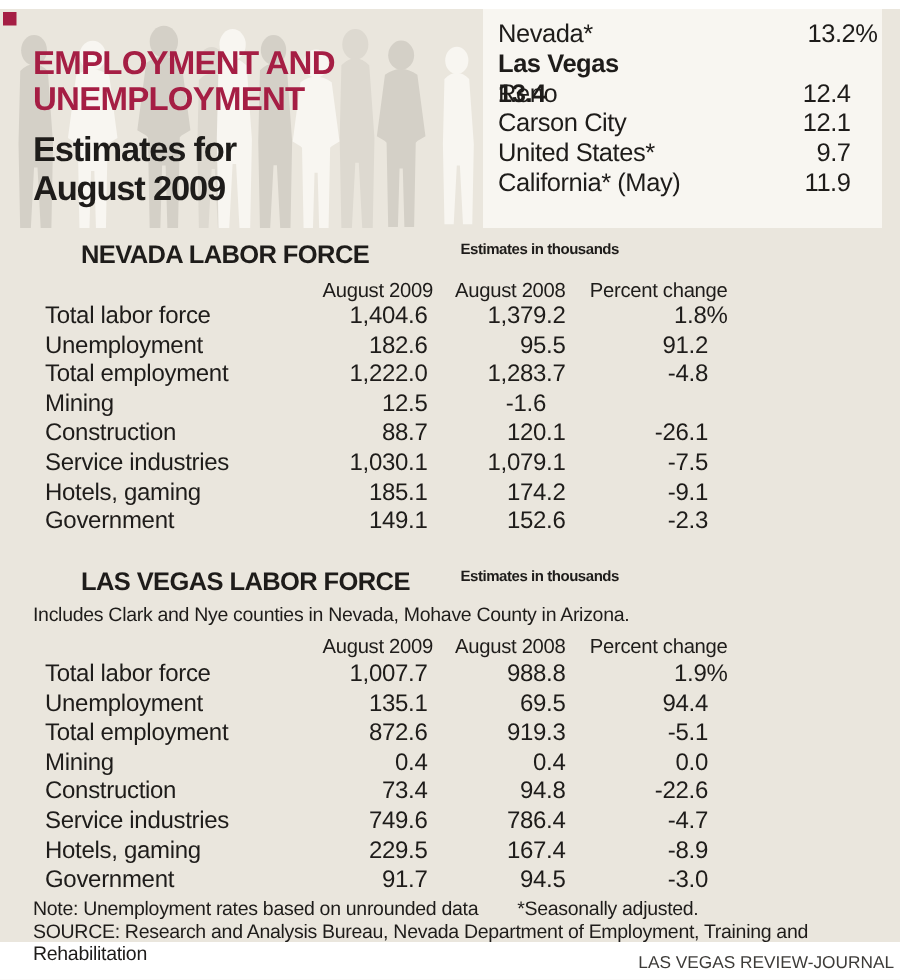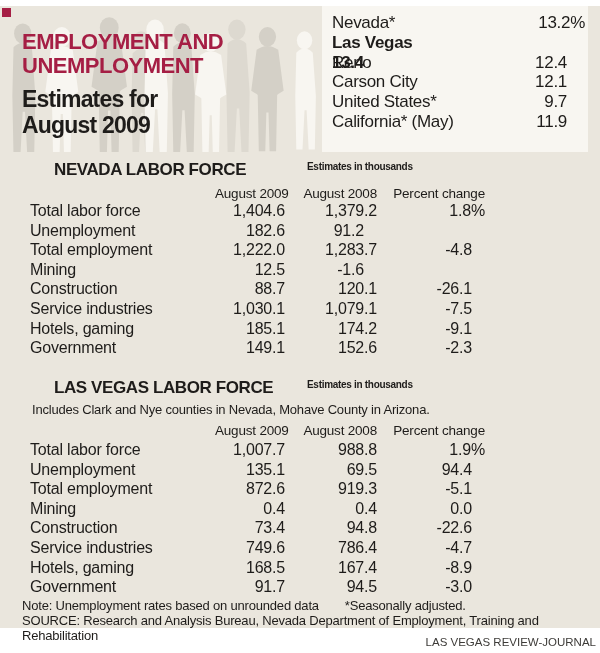--- a/index.html
+++ b/index.html
@@ -12,21 +12,21 @@
   .main-title{color:#a51e44;font-weight:bold;font-size:22px;line-height:23.5px;letter-spacing:-0.5px;}
   .sub-title{color:#1e1c1a;font-weight:bold;font-size:23px;line-height:26px;letter-spacing:-0.8px;margin-top:9px;}
   .rates-box{position:absolute;left:322px;top:0;width:266px;height:146px;background:#f8f6f1;
              padding:7px 3px 0 10px;box-sizing:border-box;z-index:2;}
   .rrow{display:flex;justify-content:space-between;height:19.8px;font-size:17px;line-height:19.8px;letter-spacing:-0.3px;}
   .rrow.bold{font-weight:bold;flex-direction:column;}
   .rvalue.pad{padding-right:18px;}
   .section{position:absolute;left:0;width:600px;}
   .sec-title{position:absolute;left:22px;font-weight:bold;font-size:17px;letter-spacing:-0.4px;white-space:nowrap;margin-left:32px;}
   .sec-units{position:absolute;left:307px;font-weight:bold;font-size:10px;letter-spacing:-0.3px;white-space:nowrap;}
-  .sec-note{position:absolute;left:32px;font-size:13px;letter-spacing:-0.2px;white-space:nowrap;}
+  .sec-note{position:absolute;left:22px;font-size:13px;letter-spacing:-0.2px;white-space:nowrap;}
   .tgrid{position:absolute;left:22px;width:470px;}
   .trow{display:grid;grid-template-columns:193px 70px 92px 108px;height:19.6px;
         font-size:16px;line-height:19.6px;letter-spacing:-0.2px;}
   .trow .cl{padding-left:8px;text-align:left;white-space:nowrap;}
   .trow .cn{text-align:right;white-space:nowrap;}
   .trow.thead{font-size:13.5px;height:18px;line-height:18px;}
   .cn.pad{padding-right:13px;}
   .footer-notes{position:absolute;left:22px;top:592px;font-size:13px;line-height:15px;letter-spacing:-0.2px;color:#1e1c1a;}
   .footer-notes .gap{display:inline-block;width:26px;}
   .credit{position:absolute;right:4px;top:636px;font-size:11.5px;letter-spacing:0px;color:#3d3b38;white-space:nowrap;padding-left:16px;}
@@ -120,20 +120,21 @@
       <div class="tgrid" style="top:43px;">
         <div class="trow">
           <span class="cl">Total labor force</span>
           <span class="cn">1,404.6</span>
           <span class="cn">1,379.2</span>
           <span class="cn">1.8%</span>
         </div>
         <div class="trow">
           <span class="cl">Unemployment</span>
           <span class="cn">182.6</span>
+          <span class="cn">95.5</span>
           <span class="cn pad">91.2</span>
         </div>
         <div class="trow">
           <span class="cl">Total employment</span>
           <span class="cn">1,222.0</span>
           <span class="cn">1,283.7</span>
           <span class="cn pad">-4.8</span>
         </div>
         <div class="trow">
           <span class="cl">Mining</span>
@@ -211,21 +212,21 @@
           <span class="cn pad">-22.6</span>
         </div>
         <div class="trow">
           <span class="cl">Service industries</span>
           <span class="cn">749.6</span>
           <span class="cn">786.4</span>
           <span class="cn pad">-4.7</span>
         </div>
         <div class="trow">
           <span class="cl">Hotels, gaming</span>
-          <span class="cn">168.5</span>
+          <span class="cn">229.5</span>
           <span class="cn">167.4</span>
           <span class="cn pad">-8.9</span>
         </div>
         <div class="trow">
           <span class="cl">Government</span>
           <span class="cn">91.7</span>
           <span class="cn">94.5</span>
           <span class="cn pad">-3.0</span>
         </div>
       </div>

